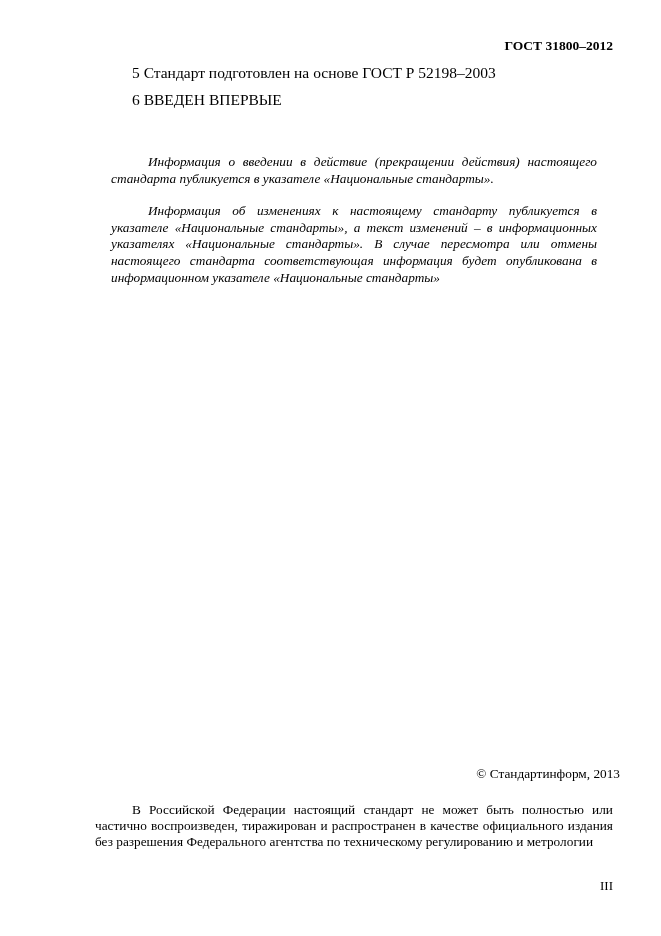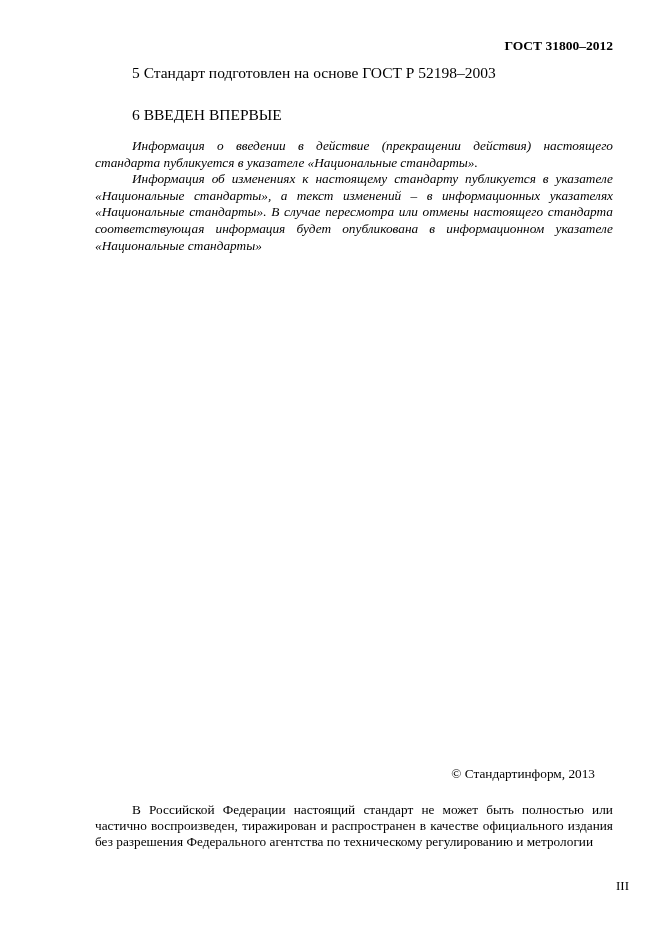--- a/index.html
+++ b/index.html
@@ -2,29 +2,29 @@
 <html><head>
 <meta charset="utf-8">
 <style>
   html, body { margin: 0; padding: 0; background: #ffffff; }
   body { width: 661px; height: 936px; position: relative; overflow: hidden;
          font-family: "Liberation Serif", "DejaVu Serif", serif; color: #000; }
   .abs { position: absolute; }
   .header-code { right: 48px; top: 38px; font-weight: bold; font-size: 13.5px; margin-left: 13px; }
   .item { left: 132px; font-size: 15.5px; white-space: nowrap; }
   .item5 { top: 64px; }
-  .item6 { top: 106px; }
+  .item6 { top: 91px; }
   .info { left: 95px; width: 518px; top: 138px; font-style: italic;
           font-size: 13.3px; line-height: 16.6px; text-align: justify; }
-  .info p { margin: 0; text-indent: 37px; }
-  .copyright { right: 66px; top: 766px; font-size: 13.3px; }
+  .info p { margin: 16px; text-indent: 37px; }
+  .copyright { right: 41px; top: 766px; font-size: 13.3px; }
   .notice { left: 95px; width: 518px; top: 802px; font-size: 13.3px;
             line-height: 16px; text-align: justify; }
   .notice p { margin: 0; text-indent: 37px; }
-  .page-num { right: 32px; top: 878px; font-size: 13px; }
+  .page-num { right: 48px; top: 878px; font-size: 13px; }
 </style>
 </head>
 <body>
 
 <div class="abs header-code">ГОСТ 31800–2012</div>
 
 <div class="abs item item5">5 Стандарт подготовлен на основе ГОСТ Р 52198–2003</div>
 <div class="abs item item6">6 ВВЕДЕН ВПЕРВЫЕ</div>
 
 <div class="abs info">

